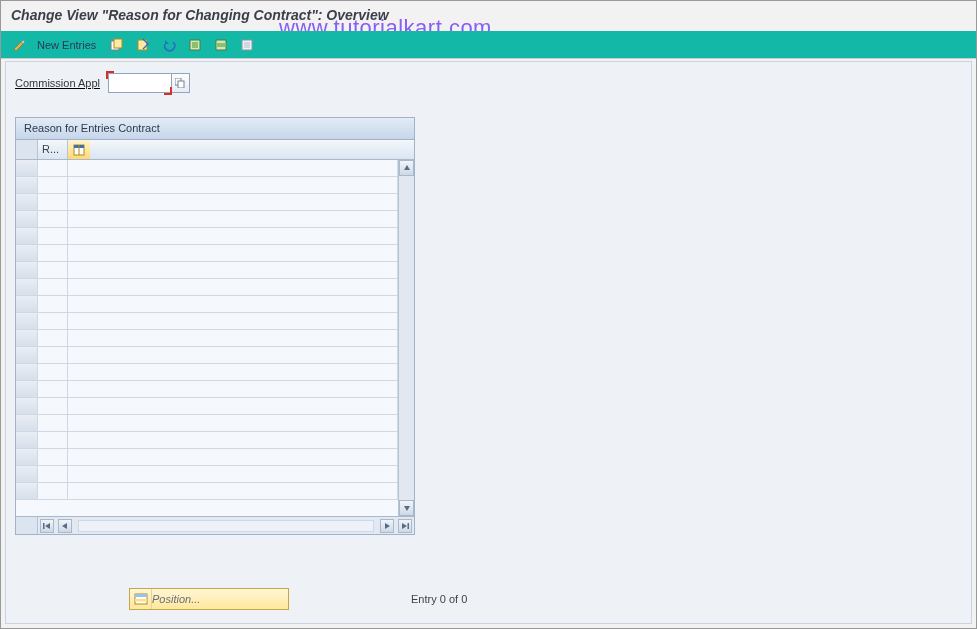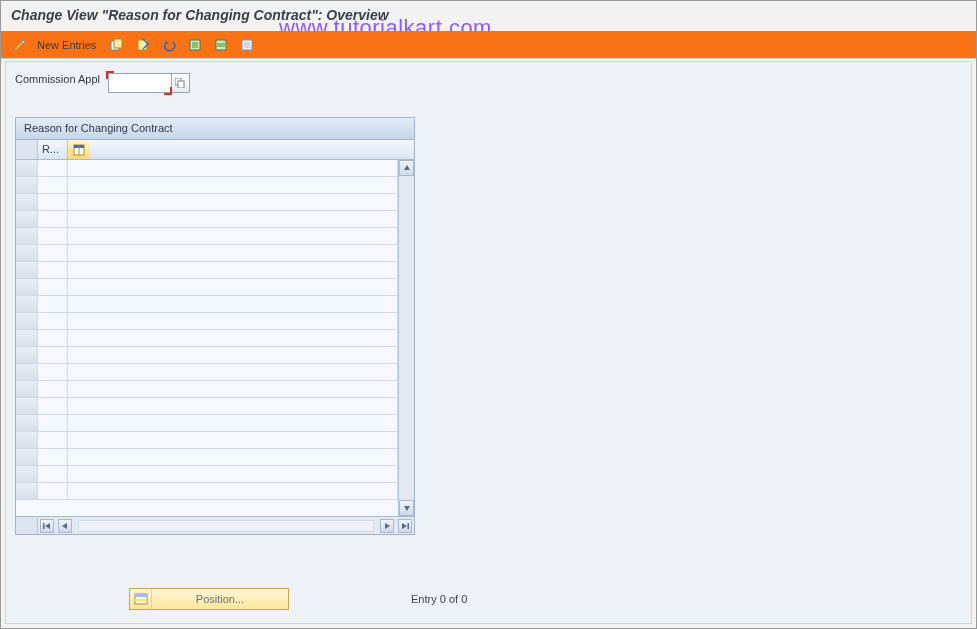--- a/index.html
+++ b/index.html
@@ -31,21 +31,21 @@
       background: #f2f2f2;
     }
 
     
     .toolbar {
       height: 28px;
       padding: 0 8px;
       display: flex;
       align-items: center;
       gap: 4px;
-      background: #f97316;
+      background: #14b8a6;
       border-bottom: 1px solid #ccc;
       position: relative;
       z-index: 5;
     }
     .tb-btn {
       width: 22px; height: 20px;
       display: flex; align-items: center; justify-content: center;
       border: 1px solid transparent;
       cursor: pointer;
     }
@@ -61,21 +61,21 @@
       left: 278px; top: 14px;
       font-size: 22px;
       color: #8b5cf6;
       letter-spacing: 0.5px;
       pointer-events: none;
       z-index: 1;
     }
 
     
     .form-area { position: absolute; top: 72px; left: 14px; right: 14px; z-index: 4;}
-    .form-row { display: flex; align-items: flex-start; gap: 8px; }
+    .form-row { display: flex; align-items: center; gap: 8px; text-decoration: underline; }
     .form-label { color: #30363f; }
     .f4-wrap { display: flex; align-items: center; }
     .f4-input {
       width: 64px; height: 20px;
       border: 1px solid #8ea4bf;
       background: #fff;
       padding: 0 3px;
       font-size: 11px;
     }
     .f4-marks { position: relative; }
@@ -195,21 +195,21 @@
       background: linear-gradient(#fff6d7, #ffe79b);
       display: flex; align-items: center;
       cursor: pointer;
       color: #58606c;
     }
     .pos-btn .ic {
       width: 22px; height: 100%;
       display:flex;align-items:center;justify-content:center;
       border-right: 1px solid #e9d390;
     }
-    .pos-btn .txt { flex: 1; text-align: center; font-size: 11px; color: #6a6f78;}
+    .pos-btn .txt { flex: 1; font-size: 11px; color: #6a6f78; font-style: italic;}
     .entry-text { color: #3c434e; margin-left: 32px; }
 
     
     svg { display: block; }
     .tri { fill: #5a6b86; }
   </style>
 </head>
 <body>
 
 <div class="content-bg"></div>
@@ -273,21 +273,21 @@
         <svg class="f4-icon" width="10" height="10">
           <rect x="0" y="0" width="6" height="7" fill="#fff" stroke="#7a828e"></rect>
           <rect x="3" y="3" width="6" height="7" fill="#fff" stroke="#7a828e"></rect>
         </svg>
       </div>
     </div>
   </div>
 </div>
 
 <div class="group-box">
-  <div class="group-title">Reason for Changing Contract</div>
+  <div class="group-title">Reason for Entries Contract</div>
 
   <div class="grid-head">
     <div class="hcell sel"></div>
     <div class="hcell c1">R...</div>
     <div class="hcell cfg">
       <svg width="12" height="12">
         <rect x="1" y="1" width="10" height="10" fill="#fff" stroke="#b08a1a"></rect>
         <rect x="1" y="1" width="10" height="3" fill="#3f6fb5"></rect>
         <line x1="6" y1="1" x2="6" y2="11" stroke="#b08a1a"></line>
       </svg>

